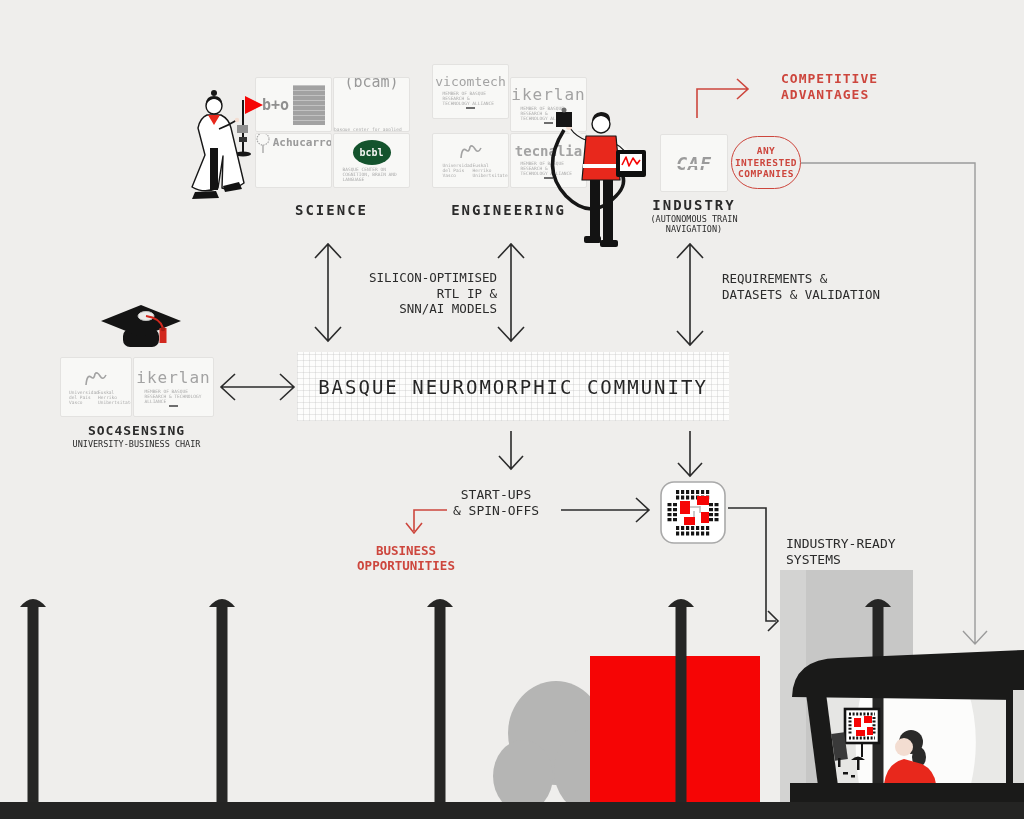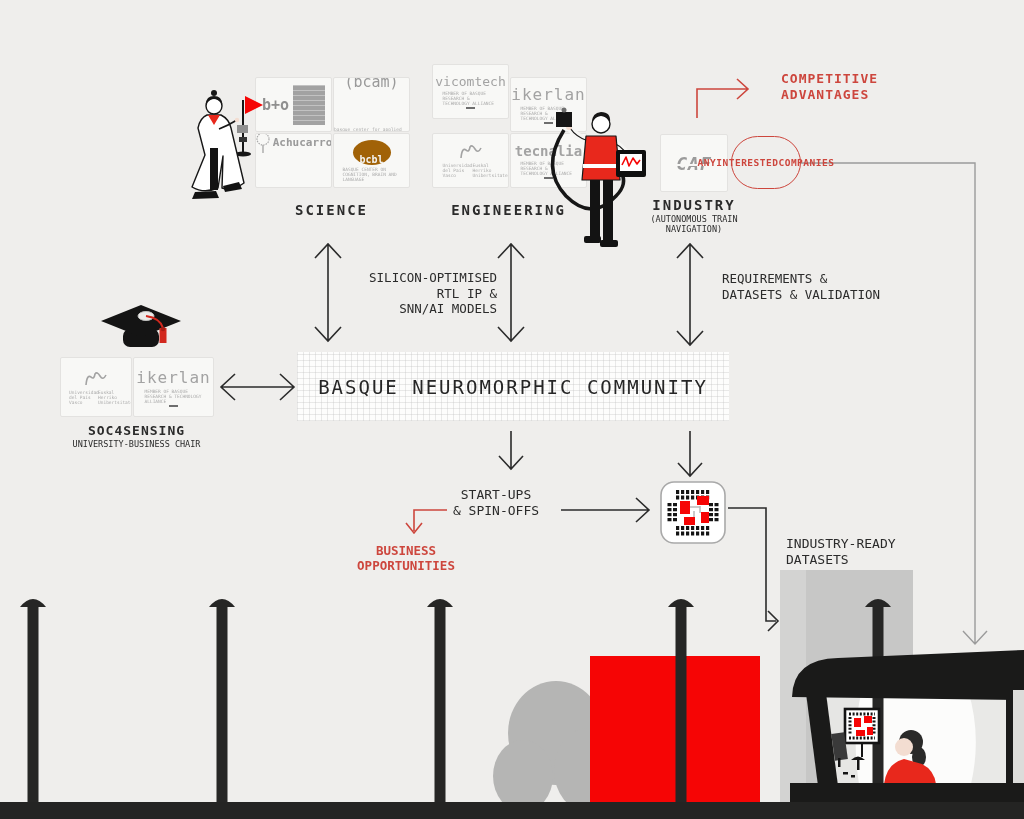--- a/index.html
+++ b/index.html
@@ -17,36 +17,36 @@
     position:absolute;background:#f8f8f6;border:1px solid #e3e2e0;border-radius:2px;
     display:flex;flex-direction:column;align-items:center;justify-content:center;
     color:#9d9d9d;z-index:1;overflow:hidden;
   }
   .tiny{font-size:4.5px;line-height:5px;color:#ababab;letter-spacing:0;}
   .dash{width:9px;height:2px;background:#6e6e6e;margin-top:1px;}
   .svglayer{position:absolute;left:0;top:0;z-index:2;pointer-events:none;}
   .txt{position:absolute;z-index:3;}
   .pill{
     position:absolute;z-index:3;border:1.5px solid #cd463d;border-radius:28px;
-    display:flex;flex-direction:row;align-items:center;justify-content:center;
+    display:flex;flex-direction:column;align-items:center;justify-content:center;
     color:#cd463d;font-weight:bold;font-size:9.5px;line-height:11.5px;letter-spacing:.5px;
   }
   .gridbox{
     position:absolute;z-index:1;
     background-image:
       repeating-linear-gradient(0deg, rgba(185,185,185,.30) 0 1px, transparent 1px 6px),
       repeating-linear-gradient(90deg, rgba(185,185,185,.30) 0 1px, transparent 1px 6px);
     background-color:#fdfdfc;
     display:flex;align-items:center;justify-content:center;
   }
   .caf-wrap{position:relative;}
   .caf-line{position:absolute;left:-2px;right:-2px;height:2.5px;background:#f8f8f6;top:54%;}
   .bubble{
-    width:38px;height:25px;border-radius:50%;background:#a16207;color:#f4f4f2;
-    display:flex;align-items:flex-end;justify-content:center;font-size:10px;font-weight:bold;
+    width:38px;height:25px;border-radius:50%;background:#14532d;color:#f4f4f2;
+    display:flex;align-items:center;justify-content:center;font-size:10px;font-weight:bold;
   }
   .greyblock{
     width:32px;height:40px;background:#a2a2a2;
     background-image:repeating-linear-gradient(180deg, rgba(255,255,255,.35) 0 1.5px, transparent 1.5px 5px);
     margin-left:4px;
   }
 </style>
 </head>
 <body>
 
@@ -321,16 +321,16 @@
   <div class="txt t center" style="left:426px;top:487px;width:140px;font-size:13px;line-height:15.5px;">
     <div>START-UPS</div>
     <div>&amp; SPIN-OFFS</div>
   </div>
   <div class="txt t red bold center" style="left:336px;top:543px;width:140px;font-size:12.5px;line-height:15px;">
     <div>BUSINESS</div>
     <div>OPPORTUNITIES</div>
   </div>
   <div class="txt t" style="left:786px;top:536px;font-size:13px;line-height:15.5px;">
     <div>INDUSTRY-READY</div>
-    <div>DATASETS</div>
+    <div>SYSTEMS</div>
   </div>
 
 </div>
 
 </body></html>

